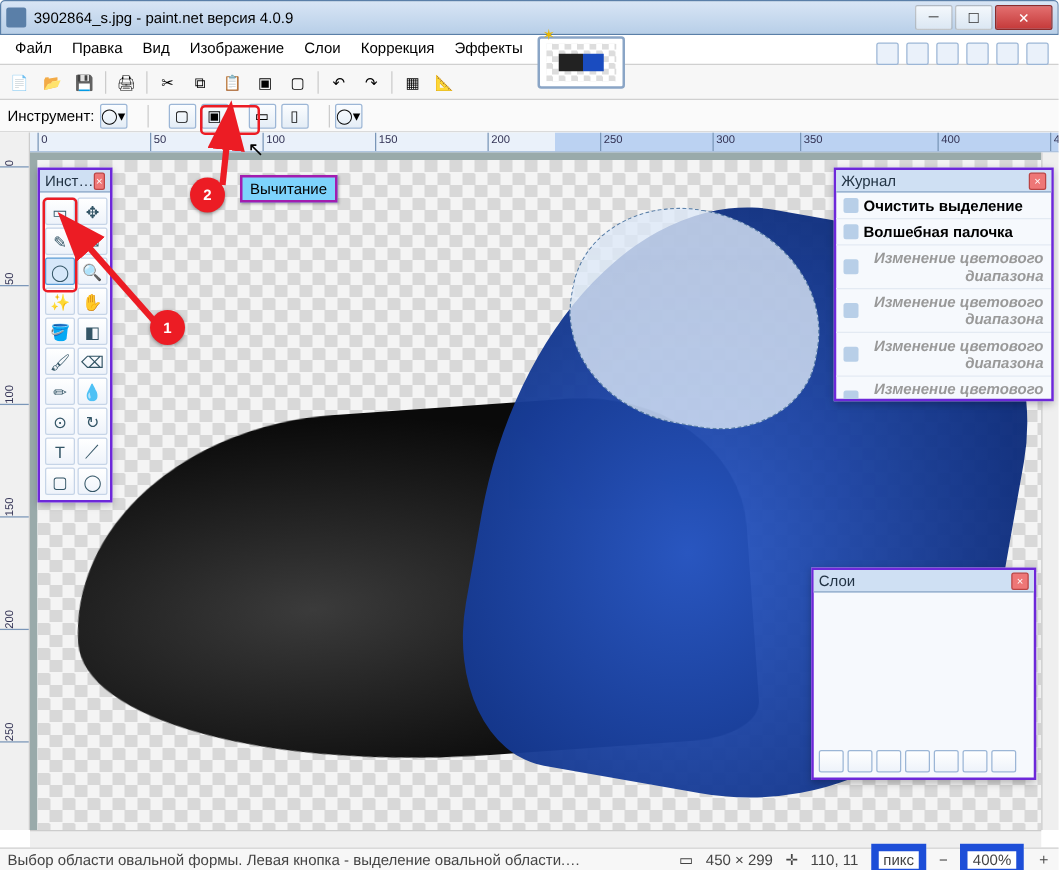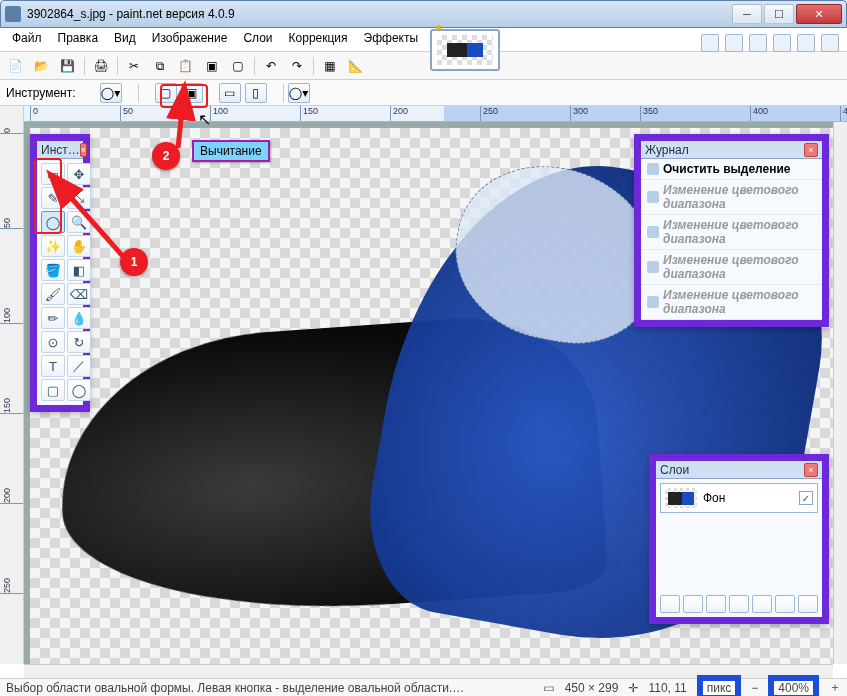--- a/index.html
+++ b/index.html
@@ -28,21 +28,21 @@
 .rtstrip { position: absolute; top: 34px; right: 8px; display: flex; gap: 6px; align-items: center; }
 .rtstrip .rtbtn { width: 18px; height: 18px; background: #eaf1fa; border: 1px solid #9cb6d6; border-radius: 2px; }
 
 
 .toolbar { height: 28px; background: #f7f7f7; border-bottom: 1px solid #d0d0d0; display: flex; align-items: center; padding: 0 6px; gap: 6px; }
 .tbtn { width: 20px; height: 20px; display: inline-flex; align-items: center; justify-content: center; border: 1px solid transparent; border-radius: 2px; }
 .tsep { width: 1px; height: 18px; background: #ccc; }
 
 
 .tooloptions { height: 26px; background: #fafafa; border-bottom: 1px solid #d0d0d0; display: flex; align-items: center; padding: 0 6px; gap: 4px; }
-.tooloptions .lbl { margin-right: 20px; }
+.tooloptions .lbl { margin-right: 0; }
 .tobtn { width: 22px; height: 20px; border: 1px solid #9cb6d6; background: linear-gradient(#fbfdff,#e4edf6); border-radius: 2px; display: inline-flex; align-items: center; justify-content: center; }
 
 
 .redcallout { position: absolute; border: 2.5px solid #ec1c24; border-radius: 4px; pointer-events: none; }
 .redcircle { position: absolute; width: 28px; height: 28px; background: #ec1c24; border-radius: 50%; display: flex; align-items: center; justify-content: center; color: #fff; font-weight: bold; font-size: 15px; box-shadow: 0 1px 3px rgba(0,0,0,0.4); pointer-events: none; }
 
 
 .workarea { position: absolute; top: 106px; left: 0; right: 0; bottom: 18px; background: #fff; }
 .vruler { position: absolute; top: 0; left: 0; width: 24px; bottom: 14px; background: #f0f0f0; border-right: 1px solid #ccc; }
 .hruler { position: absolute; top: 0; left: 24px; right: 0; height: 16px; background: #eaf1fa; border-bottom: 1px solid #9cb6d6; overflow: hidden; }
@@ -57,36 +57,36 @@
 }
 .shoe-black { position: absolute; left: 30px; top: 200px; width: 540px; height: 280px; background: radial-gradient(ellipse at 35% 55%, #3b3b3b, #0a0a0a 70%); border-radius: 40% 25% 10% 60% / 60% 40% 10% 40%; transform: rotate(-4deg); filter: blur(.4px); }
 .shoe-blue { position: absolute; left: 360px; top: 40px; width: 420px; height: 470px; background: radial-gradient(ellipse at 40% 60%, #2a59c7, #0c2b7a 78%); border-radius: 45% 35% 50% 20% / 60% 35% 40% 25%; transform: rotate(10deg); opacity: .96; }
 .shoe-blue::after { content:""; position:absolute; top: 10px; left: 40px; width: 200px; height: 170px; background: rgba(220,232,248,0.8); border-radius: 50% 60% 45% 55%; border: 1px dashed #5a7fa8; }
 
 
 .scroll-h { position: absolute; left: 24px; right: 14px; bottom: 0; height: 14px; background: #efefef; border-top: 1px solid #ccc; }
 .scroll-v { position: absolute; right: 0; top: 16px; bottom: 14px; width: 14px; background: #efefef; border-left: 1px solid #ccc; }
 
 
-.panel { position: absolute; background: #f6f9fd; border: 7px solid #6d28d9; box-shadow: 0 2px 6px rgba(0,0,0,0.25); }
+.panel { position: absolute; background: #f6f9fd; border: 2px solid #6d28d9; box-shadow: 0 2px 6px rgba(0,0,0,0.25); }
 .panel .phdr { height: 18px; background: #cfe0f3; border-bottom: 1px solid #8aa5c6; display: flex; align-items: center; padding: 0 4px; font-size: 11px; color: #234; cursor: move; }
 .panel .phdr .pclose { margin-left: auto; width: 14px; height: 14px; background: #e77; border: 1px solid #b44; border-radius: 2px; display: flex; align-items: center; justify-content: center; color: #fff; font-size: 9px; }
 
 
 .tools { top: 134px; left: 30px; width: 60px; }
 .tools .tgrid { display: grid; grid-template-columns: 1fr 1fr; gap: 2px; padding: 4px; }
 .toolcell { width: 24px; height: 22px; border: 1px solid #c5d4e7; background: linear-gradient(#fff,#eef3fa); border-radius: 2px; display: flex; align-items: center; justify-content: center; font-size: 13px; color: #356; }
 .toolcell.sel { border-color: #5a9bd5; background: #d6e8fa; }
 
 
-.history { top: 134px; right: 18px; width: 195px; margin-left: 11px; }
+.history { top: 134px; right: 4px; width: 176px; margin-left: 11px; }
 .history .hlist { max-height: 165px; overflow-y: auto; font-weight: bold; }
 .history .hrow { padding: 3px 6px; border-bottom: 1px solid #e3eaf3; font-size: 11px; display: flex; align-items: center; gap: 4px; cursor: default; }
 .history .hrow .hi { width: 12px; height: 12px; background: #b8cfe8; border-radius: 2px; flex: 0 0 12px; }
-.history .hrow.dim { color: #999; font-style: italic; }
+.history .hrow.dim { color: #999; font-style: italic; text-align: right; }
 
 
 .layers { top: 454px; right: 18px; width: 180px; height: 170px; }
 .layers .lrow { display: flex; align-items: center; gap: 6px; padding: 4px; border: 1px solid #9cb6d6; background: #fff; margin: 4px; }
 .layers .lthumb { width: 32px; height: 20px; background: repeating-conic-gradient(#ddd 0 25%, #fff 0 50%) 0 0/6px 6px; position: relative; }
 .layers .lthumb::after { content:""; position:absolute; inset: 4px 3px 3px 3px; background: linear-gradient(90deg,#222 55%, #1a4cc0 55%); }
 .layers .lchk { width: 14px; height: 14px; border: 1px solid #8aa5c6; background: #fff; display:flex; align-items:center; justify-content:center; font-size:10px; color:#356; margin-left:auto; }
 .layers .lbtns { position:absolute; bottom: 4px; left: 4px; right: 4px; display:flex; gap:3px; }
 .layers .lbtns .lb { width:20px; height:18px; border:1px solid #9cb6d6; background:linear-gradient(#fff,#eef3fa); border-radius:2px; }
 
@@ -242,20 +242,24 @@
 <div class="panel history">
   <div class="phdr">
     <span>Журнал</span>
     <div class="pclose">×</div>
   </div>
   <div class="hlist">
     <div class="hrow">
         <span class="hi"></span>
         <span>Очистить выделение</span>
       </div>
+    <div class="hrow">
+        <span class="hi"></span>
+        <span>Волшебная палочка</span>
+      </div>
     <div class="hrow dim">
         <span class="hi"></span>
         <span>Изменение цветового диапазона</span>
       </div>
     <div class="hrow dim">
         <span class="hi"></span>
         <span>Изменение цветового диапазона</span>
       </div>
     <div class="hrow dim">
         <span class="hi"></span>
@@ -266,25 +270,20 @@
         <span>Изменение цветового диапазона</span>
       </div>
 
   </div>
 </div>
 
 <div class="panel layers">
   <div class="phdr">
     <span>Слои</span>
     <div class="pclose">×</div>
-  </div>
-  <div class="lrow">
-    <div class="lthumb"></div>
-    <span>Фон</span>
-    <div class="lchk">✓</div>
   </div>
   <div class="lbtns">
     <div class="lb"></div>
     <div class="lb"></div>
     <div class="lb"></div>
     <div class="lb"></div>
     <div class="lb"></div>
     <div class="lb"></div>
     <div class="lb"></div>
   </div>

